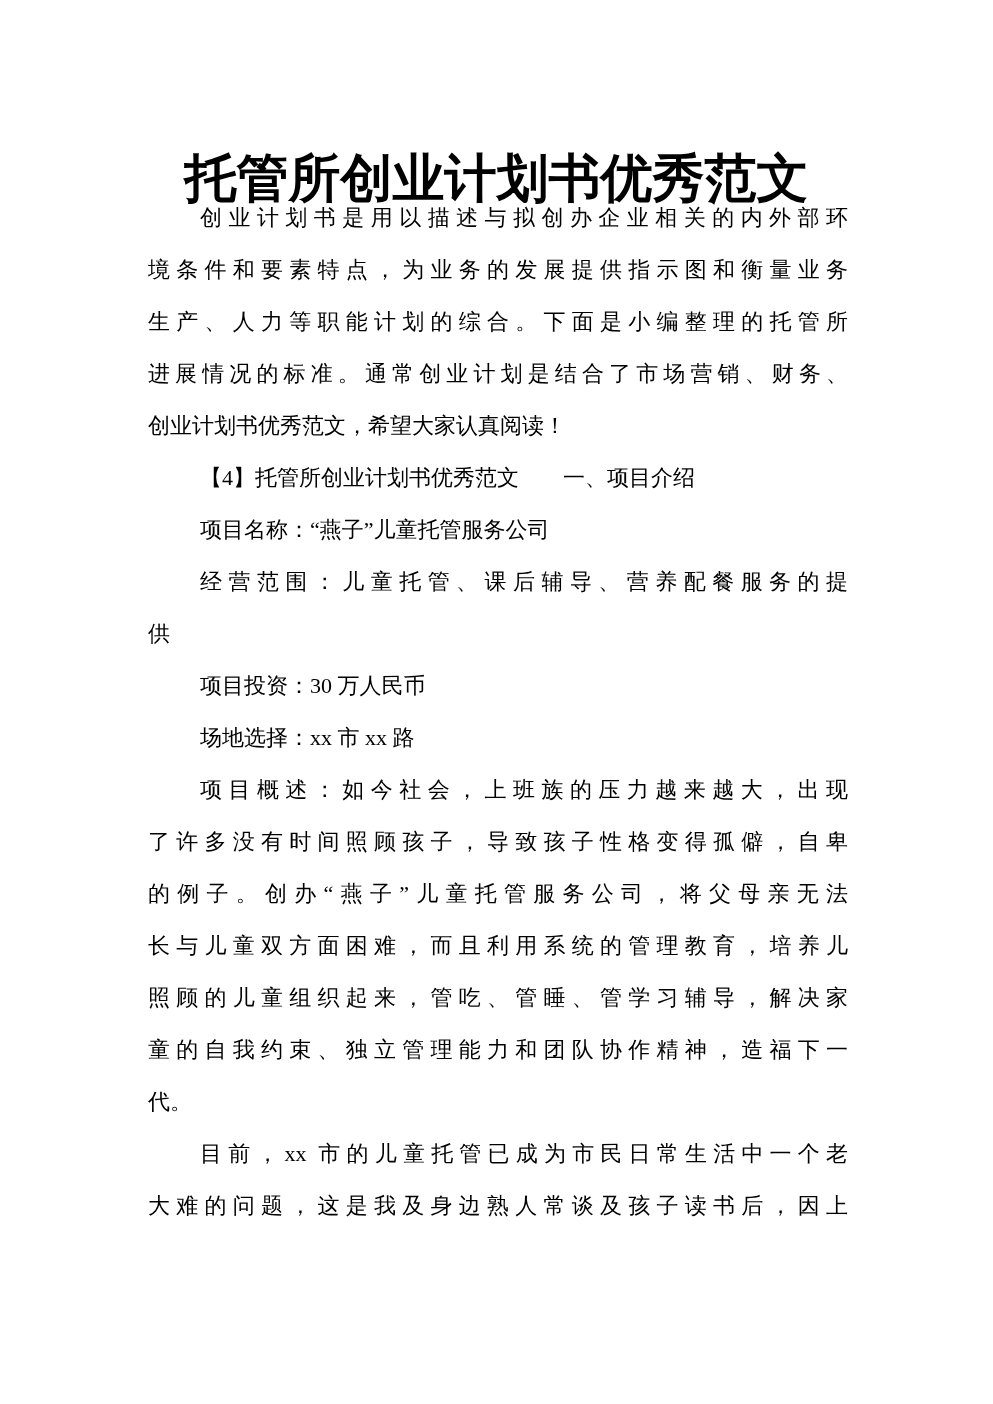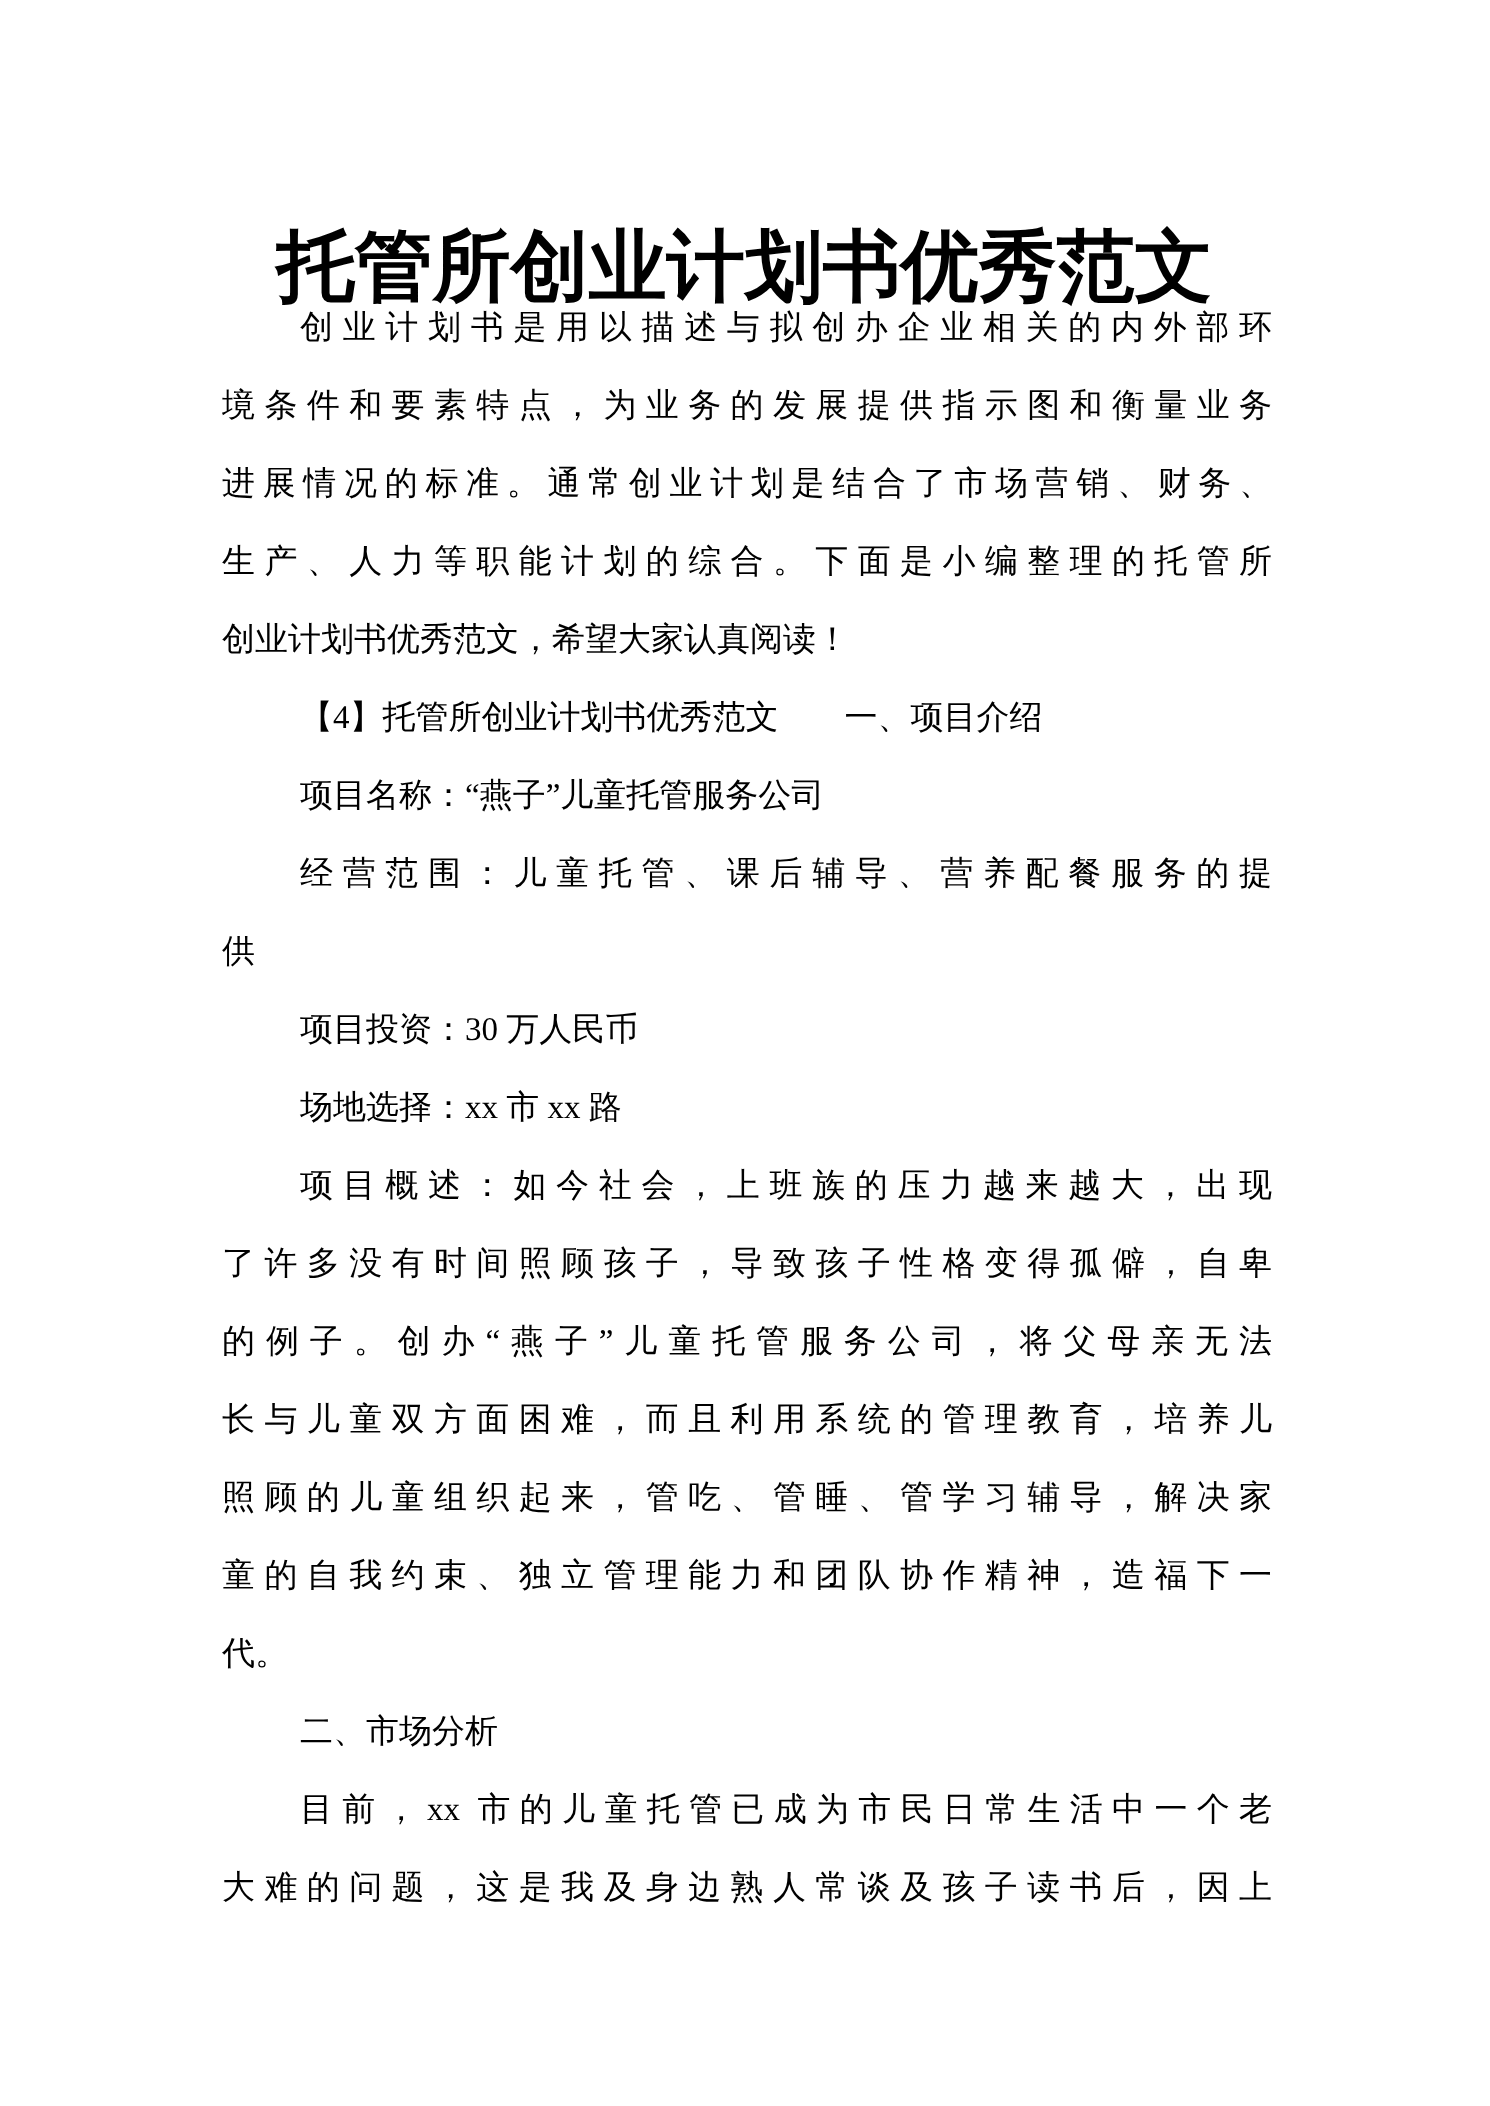--- a/index.html
+++ b/index.html
@@ -49,33 +49,32 @@
   }
 </style>
 </head>
 <body>
 
 <div class="page">
   <h1 class="doc-title">托管所创业计划书优秀范文</h1>
   <div class="doc-body">
       <div class="line indent justify">创业计划书是用以描述与拟创办企业相关的内外部环</div>
       <div class="line justify">境条件和要素特点，为业务的发展提供指示图和衡量业务</div>
+      <div class="line justify">生产、人力等职能计划的综合。下面是小编整理的托管所</div>
       <div class="line justify">进展情况的标准。通常创业计划是结合了市场营销、财务、</div>
-      <div class="line justify">生产、人力等职能计划的综合。下面是小编整理的托管所</div>
       <div class="line">创业计划书优秀范文，希望大家认真阅读！</div>
       <div class="line indent">【4】托管所创业计划书优秀范文　　一、项目介绍</div>
       <div class="line indent">项目名称：“燕子”儿童托管服务公司</div>
       <div class="line indent justify">经营范围：儿童托管、课后辅导、营养配餐服务的提</div>
       <div class="line">供</div>
       <div class="line indent">项目投资：30 万人民币</div>
       <div class="line indent">场地选择：xx 市 xx 路</div>
       <div class="line indent justify">项目概述：如今社会，上班族的压力越来越大，出现</div>
       <div class="line justify">了许多没有时间照顾孩子，导致孩子性格变得孤僻，自卑</div>
       <div class="line justify">的例子。创办“燕子”儿童托管服务公司，将父母亲无法</div>
       <div class="line justify">长与儿童双方面困难，而且利用系统的管理教育，培养儿</div>
       <div class="line justify">照顾的儿童组织起来，管吃、管睡、管学习辅导，解决家</div>
       <div class="line justify">童的自我约束、独立管理能力和团队协作精神，造福下一</div>
       <div class="line">代。</div>
-      <div class="line indent">二、市场分析</div>
       <div class="line indent justify">目前，xx 市的儿童托管已成为市民日常生活中一个老</div>
       <div class="line justify">大难的问题，这是我及身边熟人常谈及孩子读书后，因上</div>
     </div>
 </div>
 
 </body></html>

